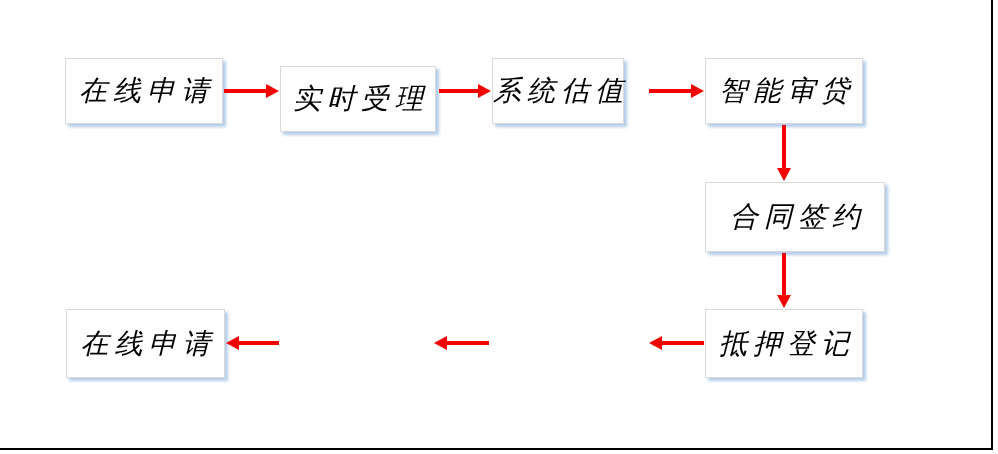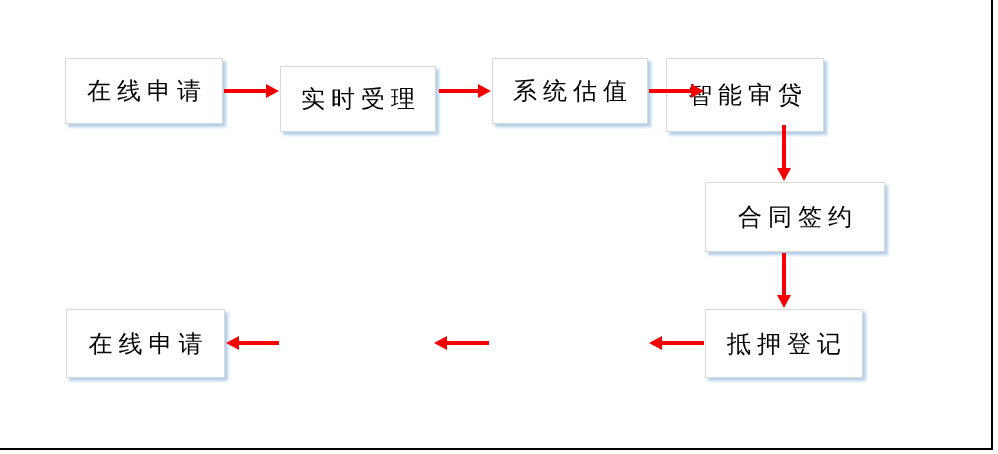--- a/index.html
+++ b/index.html
@@ -29,25 +29,26 @@
   .node {
     position: absolute;
     background: var(--bg);
     border: 1px solid var(--box-border);
     box-shadow: 3px 3px 3px var(--box-shadow);
     display: flex;
     align-items: center;
     justify-content: center;
   }
   .node-label {
-    font-size: 24px;
+    font-size: 28px;
     color: var(--text);
     letter-spacing: 6px;
     text-indent: 6px;
     white-space: nowrap;
+    font-style: italic;
   }
 
   .arrow { position: absolute; }
   .arrow .line { position: absolute; background: var(--arrow); }
   .arrow .head {
     position: absolute;
     width: 0; height: 0;
   }
   
   .arrow.right { height: 14px; }
@@ -84,24 +85,24 @@
 
   <div class="frame-line frame-right"></div>
   <div class="frame-line frame-bottom"></div>
 
   <div class="node" style="left:65px; top:58px; width:158px; height:66px">
     <span class="node-label">在线申请</span>
   </div>
   <div class="node" style="left:280px; top:66px; width:156px; height:66px">
     <span class="node-label">实时受理</span>
   </div>
-  <div class="node" style="left:492px; top:58px; width:156px; height:66px">
+  <div class="node" style="left:492px; top:58px; width:132px; height:66px">
     <span class="node-label">系统估值</span>
   </div>
-  <div class="node" style="left:666px; top:58px; width:158px; height:74px">
+  <div class="node" style="left:705px; top:58px; width:158px; height:66px">
     <span class="node-label">智能审贷</span>
   </div>
 
   <div class="node" style="left:705px; top:182px; width:180px; height:70px">
     <span class="node-label">合同签约</span>
   </div>
 
   <div class="node" style="left:705px; top:309px; width:158px; height:69px">
     <span class="node-label">抵押登记</span>
   </div>

